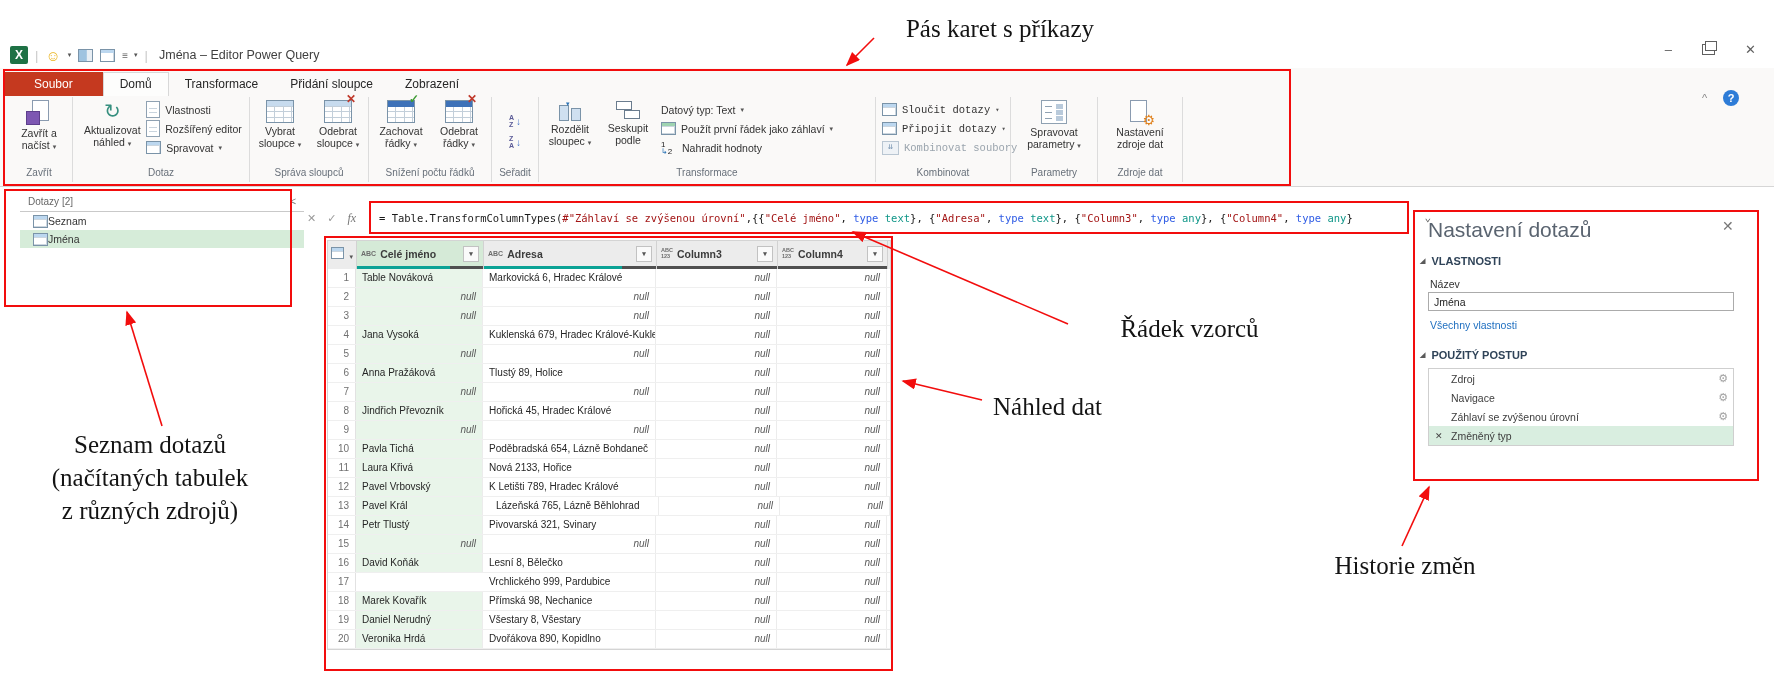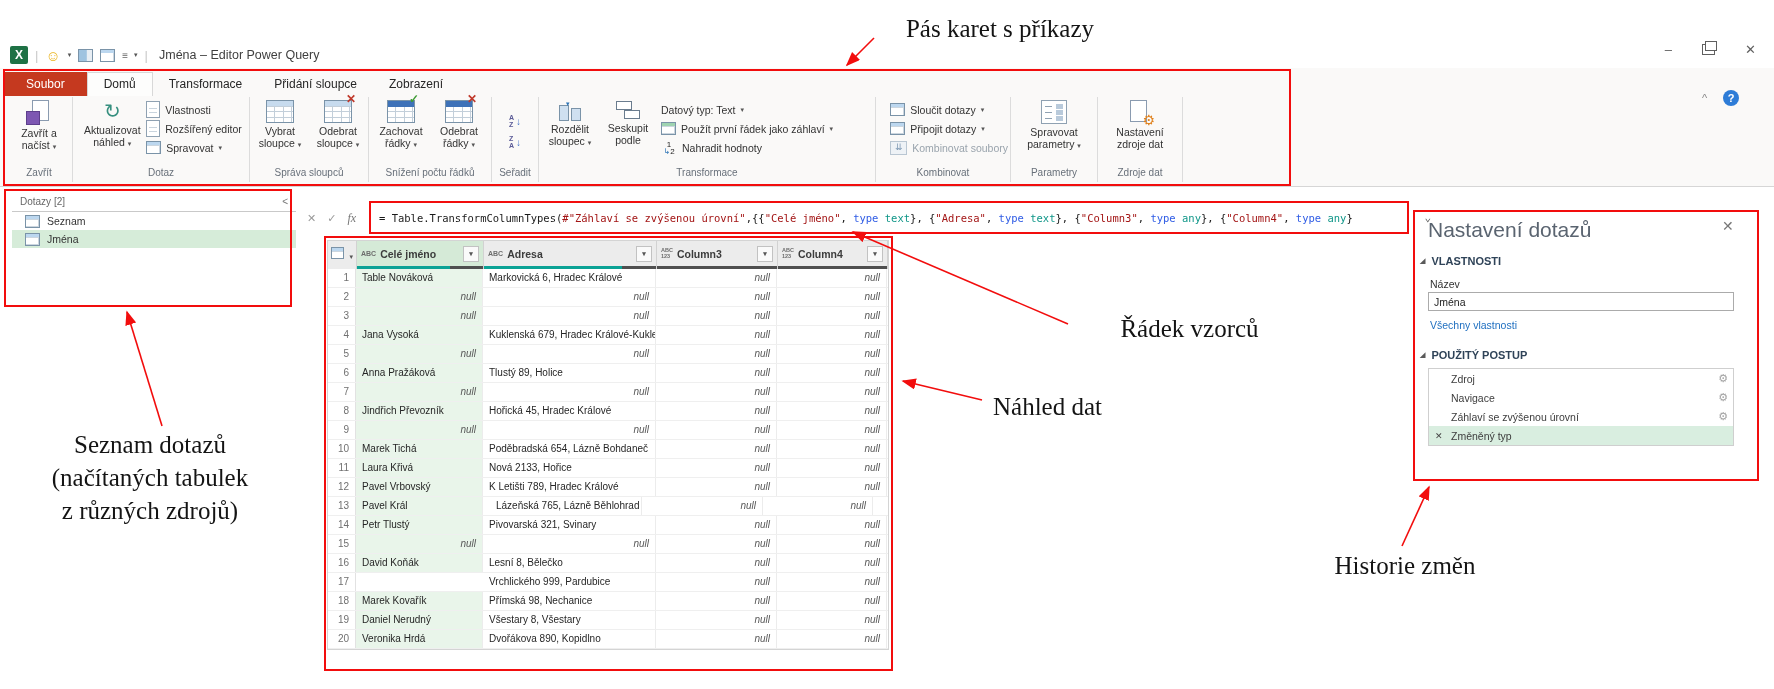--- a/index.html
+++ b/index.html
@@ -19,21 +19,21 @@
   .qat{font-size:10px;color:#666;letter-spacing:-1px;}
   .apptitle{font-size:12.5px;color:#3f3f3f;margin-left:4px;}
   .winbtns{position:absolute;right:18px;top:42px;display:flex;gap:30px;align-items:center;color:#5f5f5f;}
   .winbtns .wb{font-size:13px;}
   .wrest{width:11px;height:9px;border:1px solid #5f5f5f;position:relative;}
   .wrest:before{content:"";position:absolute;left:2px;top:-4px;width:10px;height:8px;border:1px solid #5f5f5f;background:#fff;}
   
   .ribstrip{position:absolute;left:0;right:0;top:68px;height:118px;background:#faf9f8;border-bottom:1px solid #d6d6d6;}
   .tabs{position:absolute;left:4px;top:72px;height:24px;display:flex;font-size:12px;}
   .tab{padding:0 16px;line-height:24px;color:#262626;}
-  .tab.file{background:#c5391f;color:#fff;padding:0 22px;}
+  .tab.file{background:#c5391f;color:#fff;padding:0 30px;}
   .tab.active{background:#fdfdfc;border:1px solid #d8d8d8;border-bottom:none;line-height:22px;}
   .groups{position:absolute;left:6px;top:97px;height:85px;display:flex;}
   .group{display:flex;flex-direction:column;border-right:1px solid #dcdcdc;padding:0 2px;}
   .gc{height:67px;display:flex;align-items:flex-start;justify-content:center;gap:2px;padding-top:1px;}
   .gl{height:16px;font-size:10px;color:#68707a;text-align:center;line-height:16px;white-space:nowrap;}
   .bb{width:56px;display:flex;flex-direction:column;align-items:center;gap:2px;padding-top:2px;
       font-size:10.5px;line-height:12px;text-align:center;color:#333;}
   .st{display:flex;flex-direction:column;gap:4px;padding-top:4px;}
   .sb{display:flex;align-items:center;gap:5px;white-space:nowrap;font-size:10.5px;color:#333;height:15px;}
   .sb.dis{color:#9aa4ad;}
@@ -82,24 +82,24 @@
   .helpq{width:16px;height:16px;border-radius:50%;background:#2d7cd7;color:#fff;font-size:11px;text-align:center;line-height:16px;font-weight:700;}
   
   .fxbar{position:absolute;left:298px;top:203px;width:70px;height:30px;display:flex;align-items:center;gap:11px;padding-left:9px;background:#fff;}
   .fxbar .fb1{color:#9a9a9a;font-size:11px;}
   .fxbar .fxg{color:#777;font-size:12px;font-style:italic;font-family:"Liberation Serif",serif;}
   .fxinput{position:absolute;left:371px;top:203px;width:1036px;height:29px;background:#fff;display:flex;align-items:center;
            padding:0 24px 0 8px;font-family:"DejaVu Sans Mono",monospace;font-size:10.5px;white-space:pre;overflow:hidden;}
   .fx-dd{position:absolute;right:8px;top:8px;font-size:11px;color:#555;}
   .tk-p{color:#1a1a1a;}.tk-s{color:#a31515;}.tk-k{color:#2f5ce5;}.tk-y{color:#0f9688;}
   
-  .pane{position:absolute;left:12px;top:191px;width:284px;height:114px;background:#fff;}
+  .pane{position:absolute;left:20px;top:191px;width:284px;height:114px;background:#fff;}
   .pane-h{display:flex;align-items:center;padding:5px 8px 4px 8px;border-bottom:1px solid #c9c9c9;font-size:10px;color:#666;}
   .pane-h .pcol{margin-left:auto;color:#777;font-size:10px;}
-  .q-item{height:18px;display:flex;align-items:center;gap:7px;padding-left:13px;font-size:10.5px;color:#333;}
+  .q-item{height:18px;display:flex;align-items:center;padding-left:13px;font-size:10.5px;color:#333;}
   .q-item.sel{background:#d6ecd9;}
   .tbl-sm{width:13px;height:11px;border:1px solid #7a93a8;flex:none;background:
      linear-gradient(#bcd7ef,#bcd7ef) 0 0/100% 3px no-repeat,
      repeating-linear-gradient(to right,transparent 0 3.6px,#ccd6df 3.6px 4.2px),
      repeating-linear-gradient(to bottom,transparent 0 3.1px,#ccd6df 3.1px 3.7px);background-color:#fff;}
   .tbl-sm.green{background:linear-gradient(#9ed3b0,#9ed3b0) 0 0/100% 3px no-repeat,
      repeating-linear-gradient(to right,transparent 0 3.6px,#ccd6df 3.6px 4.2px),
      repeating-linear-gradient(to bottom,transparent 0 3.1px,#ccd6df 3.1px 3.7px);background-color:#fff;}
   
   .grid{position:absolute;left:327px;top:240px;background:#fff;border:1px solid #d4d4d4;}
@@ -272,21 +272,21 @@
       <div class="bb" style="width:58px">
         <span class="i-split">
             <span class="sc">▾</span>
           </span>
         <span class="lbl"><span>Rozdělit sloupec</span> <span class="caret">▾</span></span>
       </div>
       <div class="bb" style="width:54px">
         <span class="i-grp"></span>
         <span class="lbl"><span>Seskupit podle</span></span>
       </div>
-      <div class="st" style="padding-left:4px;text-align:center;">
+      <div class="st" style="padding-left:4px;">
         <div class="sb">
           <span>Datový typ: Text</span>
           <span class="caret">▾</span>
         </div>
         <div class="sb">
           <span class="tbl-sm green"></span>
           <span>Použít první řádek jako záhlaví</span>
           <span class="caret">▾</span>
         </div>
         <div class="sb">
@@ -295,21 +295,21 @@
               <i><span>↳</span><b>2</b></i>
             </span>
           <span>Nahradit hodnoty</span>
         </div>
       </div>
     </div>
     <div class="gl">Transformace</div>
   </div>
 
   <div class="group" style="width:130px">
-    <div class="gc" style="justify-content:flex-end;padding-left:4px;">
+    <div class="gc" style="justify-content:flex-start;padding-left:4px;font-family:Liberation Mono, monospace;">
       <div class="st">
         <div class="sb">
           <span class="tbl-sm"></span>
           <span>Sloučit dotazy</span>
           <span class="caret">▾</span>
         </div>
         <div class="sb">
           <span class="tbl-sm"></span>
           <span>Připojit dotazy</span>
           <span class="caret">▾</span>
@@ -482,21 +482,21 @@
       </div>
       <div class="g-r">
         <span class="g-n">9</span>
         <span class="g-c colsel nul" style="width: 127px;">null</span>
         <span class="g-c nul" style="width: 173px;">null</span>
         <span class="g-c nul" style="width: 121px;">null</span>
         <span class="g-c nul" style="width: 110px;">null</span>
       </div>
       <div class="g-r">
         <span class="g-n">10</span>
-        <span class="g-c colsel" style="width: 127px;">Marek Tichá</span>
+        <span class="g-c colsel" style="width: 127px;">Pavla Tichá</span>
         <span class="g-c" style="width: 173px;">Poděbradská 654, Lázně Bohdaneč</span>
         <span class="g-c nul" style="width: 121px;">null</span>
         <span class="g-c nul" style="width: 110px;">null</span>
       </div>
       <div class="g-r">
         <span class="g-n">11</span>
         <span class="g-c colsel" style="width: 127px;">Laura Křivá</span>
         <span class="g-c" style="width: 173px;">Nová 2133, Hořice</span>
         <span class="g-c nul" style="width: 121px;">null</span>
         <span class="g-c nul" style="width: 110px;">null</span>
@@ -504,21 +504,21 @@
       <div class="g-r">
         <span class="g-n">12</span>
         <span class="g-c colsel" style="width: 127px;">Pavel Vrbovský</span>
         <span class="g-c" style="width: 173px;">K Letišti 789, Hradec Králové</span>
         <span class="g-c nul" style="width: 121px;">null</span>
         <span class="g-c nul" style="width: 110px;">null</span>
       </div>
       <div class="g-r">
         <span class="g-n">13</span>
         <span class="g-c colsel" style="width: 127px;">Pavel Král</span>
-        <span class="g-c" style="width: 159px; padding-left: 13px;">Lázeňská 765, Lázně Běhlohrad</span>
+        <span class="g-c" style="width: 176px; padding-left: 13px;">Lázeňská 765, Lázně Běhlohrad</span>
         <span class="g-c nul" style="width: 121px;">null</span>
         <span class="g-c nul" style="width: 110px;">null</span>
       </div>
       <div class="g-r">
         <span class="g-n">14</span>
         <span class="g-c colsel" style="width: 127px;">Petr Tlustý</span>
         <span class="g-c" style="width: 173px;">Pivovarská 321, Svinary</span>
         <span class="g-c nul" style="width: 121px;">null</span>
         <span class="g-c nul" style="width: 110px;">null</span>
       </div>

